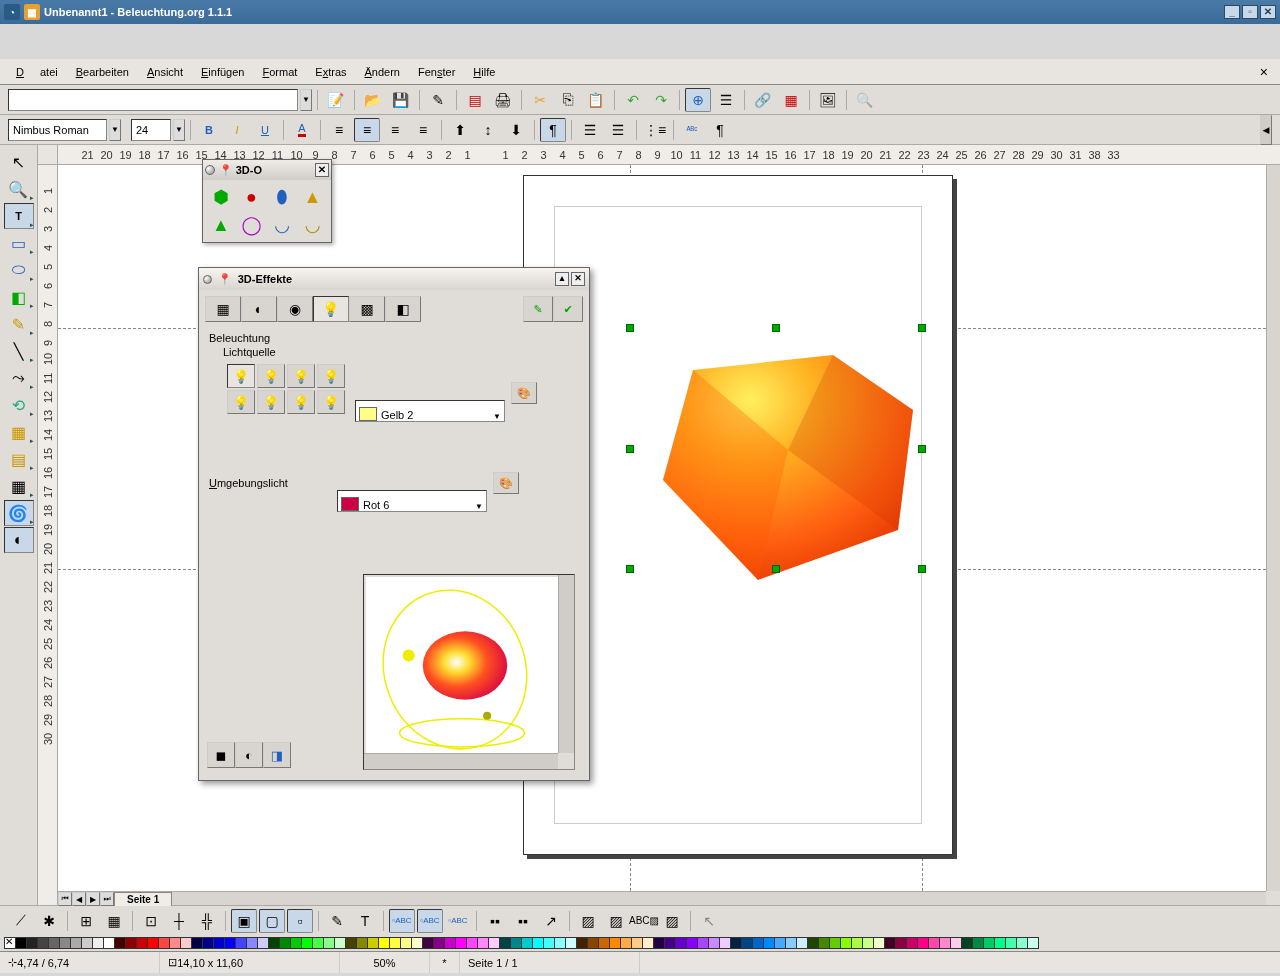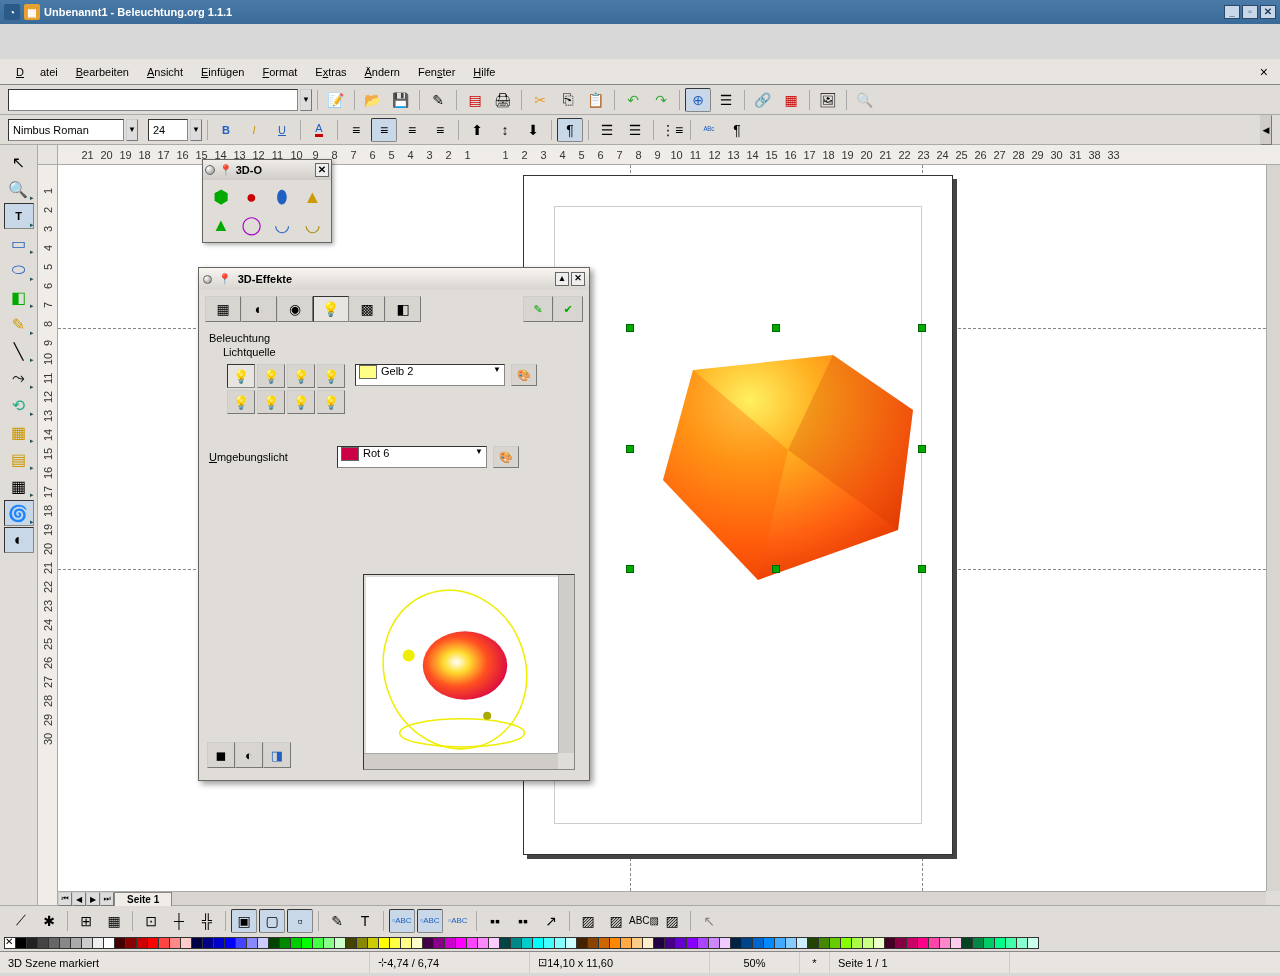--- a/index.html
+++ b/index.html
@@ -17,21 +17,21 @@
 .menubar span u { text-decoration: underline; }
 .menubar .closex { margin-left: auto; font-size: 14px; cursor: pointer; padding: 0 4px; }
 
 
 .toolbar { height: 30px; background: #e0ddd8; border-bottom: 1px solid #aaa; display: flex; align-items: center; padding: 2px 8px; gap: 2px; }
 .toolbar2 { height: 30px; background: #e0ddd8; border-bottom: 1px solid #aaa; display: flex; align-items: center; padding: 2px 8px; gap: 2px; }
 .urlbox { width: 290px; height: 22px; background: white; border: 1px inset #888; }
 .tbtn { width: 26px; height: 24px; border: 1px solid transparent; display: flex; align-items: center; justify-content: center; cursor: pointer; font-size: 14px; border-radius:2px;}
 .tbtn.active { border: 1px inset #888; background: #c8d8e8; }
 .sep { width: 1px; height: 20px; background: #aaa; margin: 0 3px; }
-.fontbox { width: 116px; height: 22px; background: white; border: 1px inset #888; padding: 10px 4px; display:flex;align-items:center;}
+.fontbox { width: 99px; height: 22px; background: white; border: 1px inset #888; padding: 10px 4px; display:flex;align-items:center;}
 .sizebox { width: 40px; height: 22px; background: white; border: 1px inset #888; padding: 2px 4px; display:flex;align-items:center;}
 .dropbtn { width:12px; height:22px; border:1px outset #ccc; background:#ddd; display:flex;align-items:center;justify-content:center;font-size:8px;}
 .collapsebtn { width:12px; height:30px; margin-left:auto; background:#d0cdc8; border:1px outset #ccc; display:flex;align-items:center;justify-content:center;font-size:9px;}
 
 
 .mainarea { position: relative; height: 760px; display: flex; background: #e0ddd8; }
 .lefttools { width: 38px; background: #e0ddd8; border-right: 1px solid #aaa; display: flex; flex-direction: column; align-items: center; padding: 4px 0; gap: 1px; }
 .ltbtn { width: 30px; height: 26px; display: flex; align-items: center; justify-content: center; cursor: pointer; border: 1px solid transparent; font-size:16px; position:relative;}
 .ltbtn.sel { border: 1px inset #888; background: #c8d8e8; }
 .ltbtn .exp { position:absolute; right:-1px; bottom:-1px; font-size:7px; color:#255;}
@@ -90,21 +90,21 @@
 .effectsdlg .tabrow .etab.active { border:1px inset #888; background:#e8e4e0;}
 .effectsdlg .tabrow .spacer {flex:1;}
 .effectsdlg .tabrow .apply { width:30px; height:26px; border:1px outset #ccc; background:#d8d4d0; display:flex;align-items:center;justify-content:center;cursor:pointer;}
 
 .effectsdlg .section { padding: 4px 10px;}
 .effectsdlg .seclabel { font-size:11px; margin-bottom:2px;}
 .effectsdlg .lightgrid { display:grid; grid-template-columns: repeat(4,28px); gap:2px; margin:4px 0 4px 18px;}
 .effectsdlg .lbtn { width:28px; height:24px; border:1px outset #ccc; background:#d8d4d0; display:flex;align-items:center;justify-content:center;cursor:pointer;font-size:13px;}
 .effectsdlg .lbtn.on { border:1px inset #888; background:#e8e4e0;}
 .effectsdlg .colorrow { display:flex; align-items:center; gap:6px; margin:4px 0;}
-.effectsdlg .colordrop { width:150px; height:22px; background:white; border:1px inset #888; display:flex;align-items:flex-start;padding:0 3px; gap:4px;}
+.effectsdlg .colordrop { width:150px; height:22px; background:white; border:1px inset #888; display:flex;align-items:flex-end;padding:0 3px; gap:4px;margin-top:36px;}
 .effectsdlg .colordrop .sw { width:18px; height:14px; border:1px solid #666;}
 .effectsdlg .colordrop .dd { margin-left:auto; font-size:8px;}
 .effectsdlg .pickbtn { width:26px; height:22px; border:1px outset #ccc; background:#d8d4d0; display:flex;align-items:center;justify-content:center;cursor:pointer;}
 
 .effectsdlg .preview { position:absolute; left:164px; bottom:10px; width:212px; height:196px; border:1px inset #888; background:#e0ddd8;}
 .effectsdlg .preview .pcanvas { position:absolute; left:2px; top:2px; right:16px; bottom:16px; background:white; overflow:hidden;}
 .effectsdlg .preview .pvs { position:absolute; right:0; top:0; bottom:16px; width:16px; background:#d0cdc8; border-left:1px solid #aaa;}
 .effectsdlg .preview .phs { position:absolute; left:0; right:16px; bottom:0; height:16px; background:#d0cdc8; border-top:1px solid #aaa;}
 .effectsdlg .botbtns { position:absolute; left:8px; bottom:12px; display:flex;}
 .effectsdlg .botbtns div{ width:28px; height:26px; border:1px outset #ccc; background:#d8d4d0; display:flex;align-items:center;justify-content:center;cursor:pointer;font-size:13px;}
@@ -613,19 +613,18 @@
     <div class="colorswatch" style="background: rgb(0, 68, 34);"></div>
     <div class="colorswatch" style="background: rgb(0, 136, 68);"></div>
     <div class="colorswatch" style="background: rgb(0, 204, 102);"></div>
     <div class="colorswatch" style="background: rgb(0, 255, 136);"></div>
     <div class="colorswatch" style="background: rgb(68, 255, 170);"></div>
     <div class="colorswatch" style="background: rgb(136, 255, 204);"></div>
     <div class="colorswatch" style="background: rgb(204, 255, 238);"></div>
   </div>
 
 <div class="statusbar">
-  <div class="cell" style="width:370px">3D Szene markiert</div>
   <div class="cell" style="width:160px">⊹ <span>4,74 / 6,74</span></div>
   <div class="cell" style="width:180px">⊡ <span>14,10 x 11,60</span></div>
   <div class="cell" style="width:90px;justify-content:center">50%</div>
   <div class="cell" style="width:30px;justify-content:center">*</div>
   <div class="cell" style="width:180px">Seite 1 / 1</div>
 </div>
 
 </body></html>

